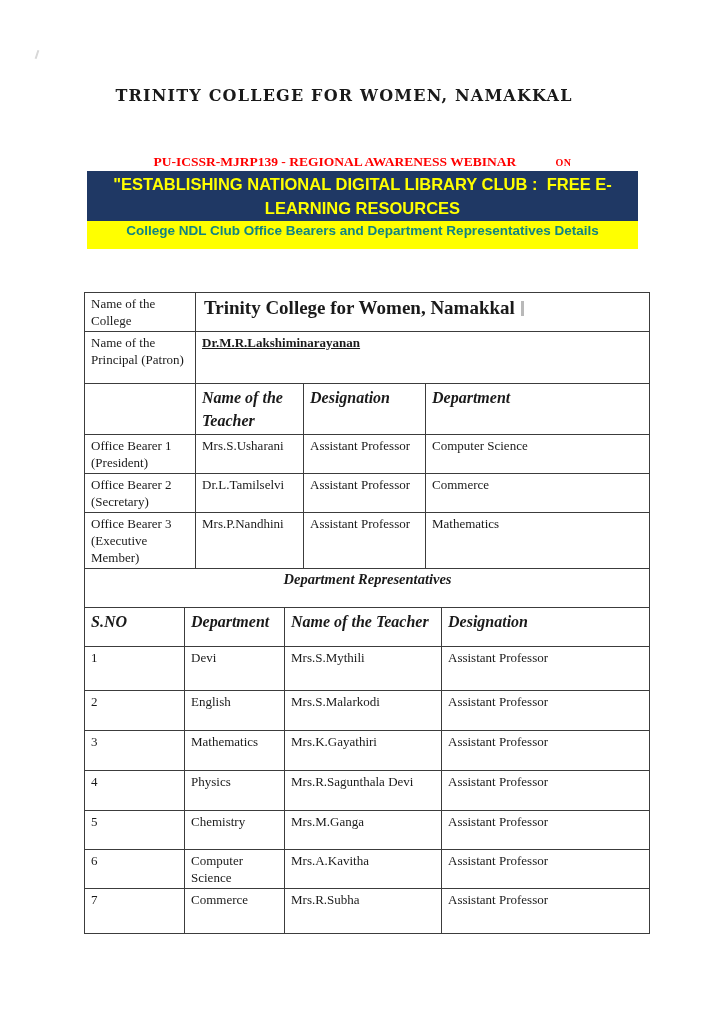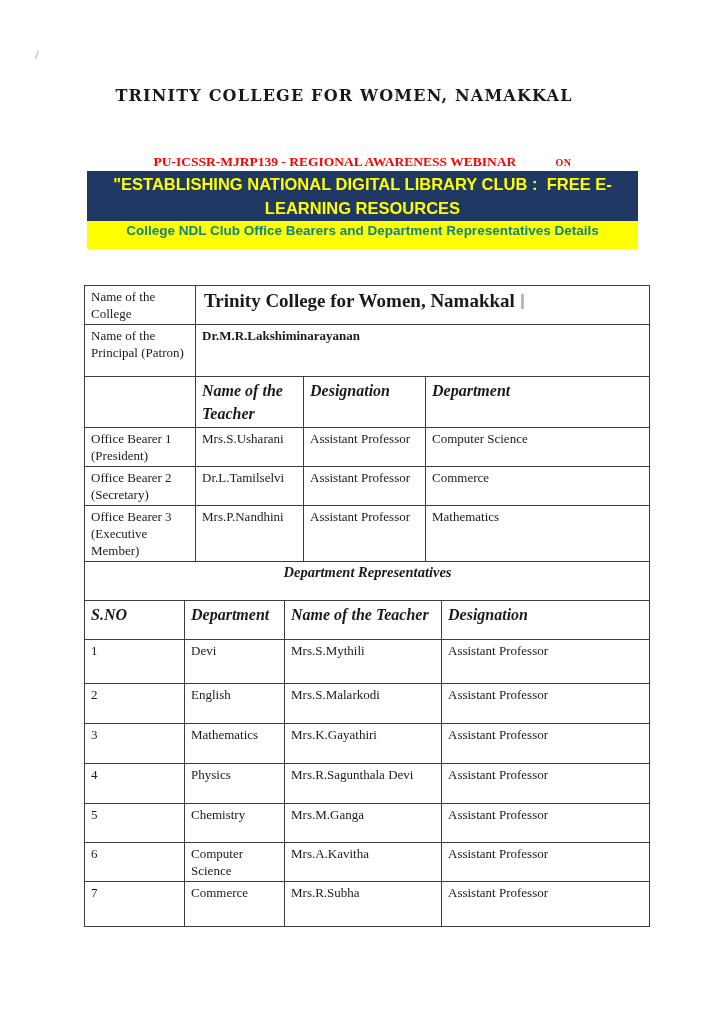--- a/index.html
+++ b/index.html
@@ -43,39 +43,39 @@
 
   
   .subbanner{
     left:87px;top:221px;width:551px;height:28px;background:#ffff00;
     text-align:center;
     font-family:"Liberation Sans", sans-serif;font-weight:700;
     font-size:13.5px;line-height:20px;color:#108383;white-space:nowrap;
   }
 
   
-  .tablewrap{left:84px;top:285px;width:567px;}
+  .tablewrap{left:84px;top:292px;width:567px;}
   table{
     border-collapse:collapse;table-layout:fixed;width:565px;
     font-family:"Liberation Serif", serif;font-size:13px;color:#1a1a1a;
   }
   td{
     border:1px solid #3c3c3c;vertical-align:top;
     padding:2px 5px 2px 6px;line-height:17px;overflow:hidden;
   }
   .t2{margin-top:-1px;}
   .college-name{
     font-size:19px;font-weight:700;line-height:26px;padding-left:8px;
     white-space:nowrap;position:relative;
   }
   .caret{
     display:inline-block;width:3px;height:15px;background:#b9b9b9;
     margin-left:6px;vertical-align:-2px;
   }
-  .bold{font-weight:700;}
+  .bold{font-weight:700;text-decoration:underline;}
   .hdr{font-weight:700;font-style:italic;font-size:16px;line-height:23px;}
   .section-title{
     text-align:center;font-weight:700;font-style:italic;font-size:14.5px;
   }
 </style>
 </head>
 <body>
 
 <div class="abs stray-mark"></div>
 

